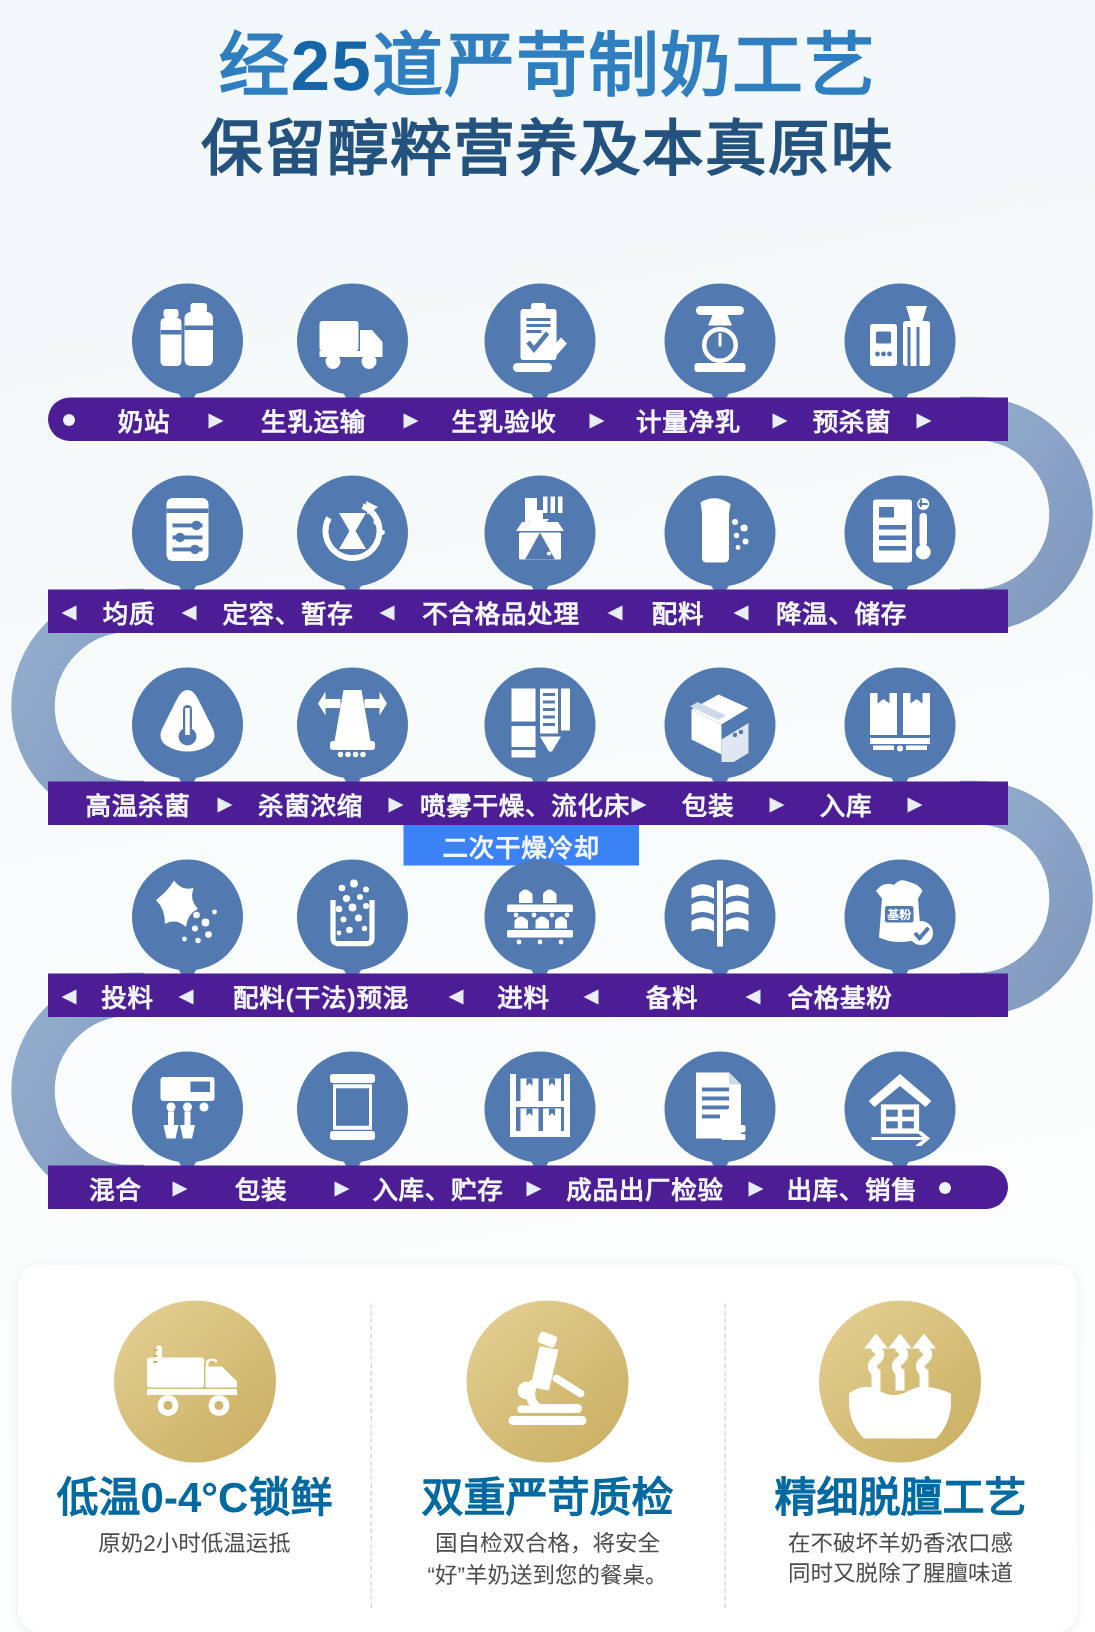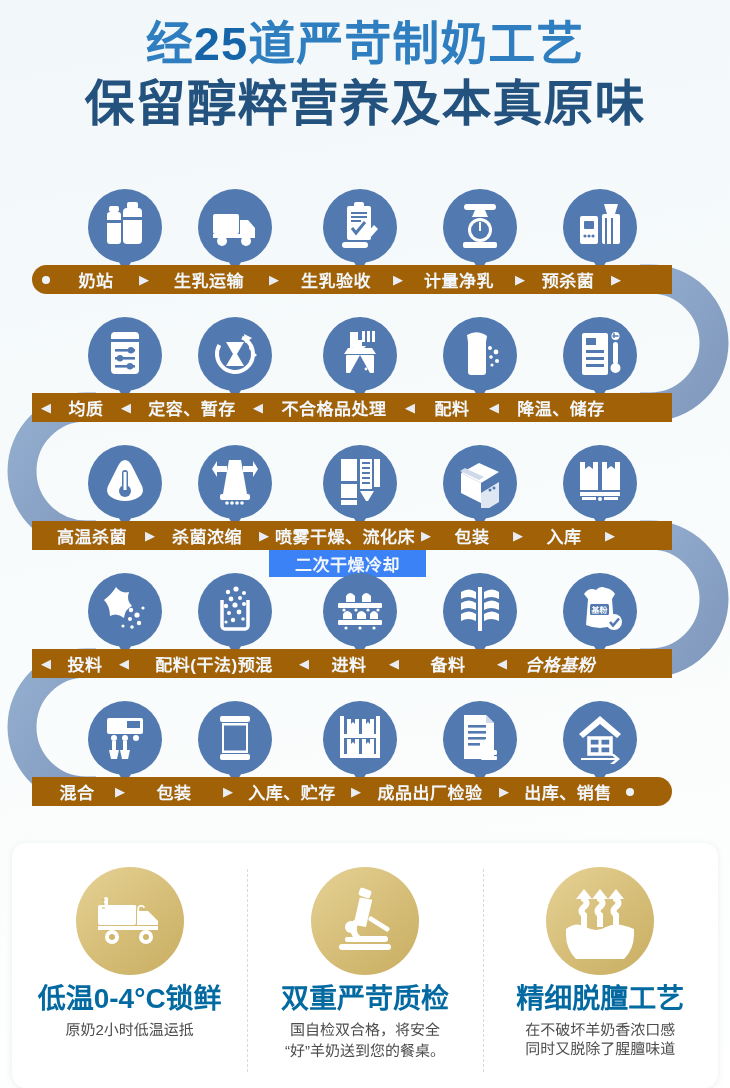--- a/index.html
+++ b/index.html
@@ -19,21 +19,21 @@
     position:absolute; left:0; top:18px; width:730px; text-align:center;
     user-select:none;
   }
   #title-main{
     font-size:47px; font-weight:bold; letter-spacing:1px;
     color:#1f6bb0; line-height:1.12; white-space:nowrap;
   }
   #title-main .num{ color:#1565a8; font-weight:bold; }
   #title-main .thin{ color:#2f7fc0; font-weight:bold;}
   #title-sub{
-    font-size:50px; font-weight:bold; letter-spacing:1px;
+    font-size:41px; font-weight:bold; letter-spacing:1px;
     color:#24527e; line-height:1.22; margin-top:3px; white-space:nowrap;
   }
 
   
   #flow{ position:absolute; left:0; top:175px; width:730px; height:660px; }
   #snake{ position:absolute; left:0; top:0; width:730px; height:660px; }
 
   .pin{
     position:absolute; width:74px; height:86px;
     transform:translateX(-50%);
@@ -47,21 +47,21 @@
     transform:translateX(-50%);
     border-left:11px solid transparent;
     border-right:11px solid transparent;
     border-top:20px solid #527ab0;
   }
   .pin svg{ position:absolute; left:13px; top:11px; width:48px; height:52px; }
 
   
   .band{
     position:absolute; height:29px; display:flex; align-items:center;
-    background:#a16207; color:#ffffff;
+    background:#4c1d95; color:#ffffff;
   }
   .band .lab{
     font-size:17px; font-weight:bold; white-space:nowrap;
     text-align:center; color:#f3f7fb; letter-spacing:0.5px;
   }
   .band .arw{
     font-size:13px; color:#e8eef7; line-height:1;
     padding:0 1px; flex:none;
   }
   .band .dot{
@@ -360,21 +360,21 @@
         <rect x="28" y="41" width="14" height="3"></rect>
       <circle cx="24" cy="43" r="2"></circle>
     </svg>
   </div>
 
   <div class="band" style="left:32px;top:346px;width:640px;padding:0 8px;">
     <span class="lab" style="width:104px;">高温杀菌</span>
     <span class="arw">▶</span>
     <span class="lab" style="width:102px;">杀菌浓缩</span>
     <span class="arw">▶</span>
-    <span class="lab" style="width:150px;">喷雾干燥、流化床</span>
+    <span class="lab" style="width:150px;text-align:right;">喷雾干燥、流化床</span>
     <span class="arw">▶</span>
     <span class="lab" style="width:80px;">包装</span>
     <span class="arw">▶</span>
     <span class="lab" style="width:80px;">入库</span>
     <span class="arw">▶</span>
   </div>
   <div class="band2" style="left:269px;top:375px;width:157px;">二次干燥冷却</div>
 
   <div class="pin" style="left:125px;top:398px;">
     <div class="bulb"></div>
@@ -458,21 +458,21 @@
   <div class="band" style="left:32px;top:474px;width:640px;padding:0 8px;">
     <span class="arw">◀</span>
     <span class="lab" style="width:66px;">投料</span>
     <span class="arw">◀</span>
     <span class="lab" style="width:168px;">配料(干法)预混</span>
     <span class="arw">◀</span>
     <span class="lab" style="width:78px;">进料</span>
     <span class="arw">◀</span>
     <span class="lab" style="width:96px;">备料</span>
     <span class="arw">◀</span>
-    <span class="lab" style="width:104px;font-style:italic;">合格基粉</span>
+    <span class="lab" style="width:104px;">合格基粉</span>
   </div>
 
   <div class="pin" style="left:125px;top:526px;">
     <div class="bulb"></div>
       <div class="tail"></div>
     <svg viewBox="0 0 48 52" fill="#ffffff">
       <rect x="6" y="6" width="36" height="16" rx="2"></rect>
       <rect x="26" y="9" width="13" height="7" fill="#527ab0"></rect>
       <circle cx="13" cy="26" r="3"></circle>
         <circle cx="24" cy="26" r="3"></circle>

